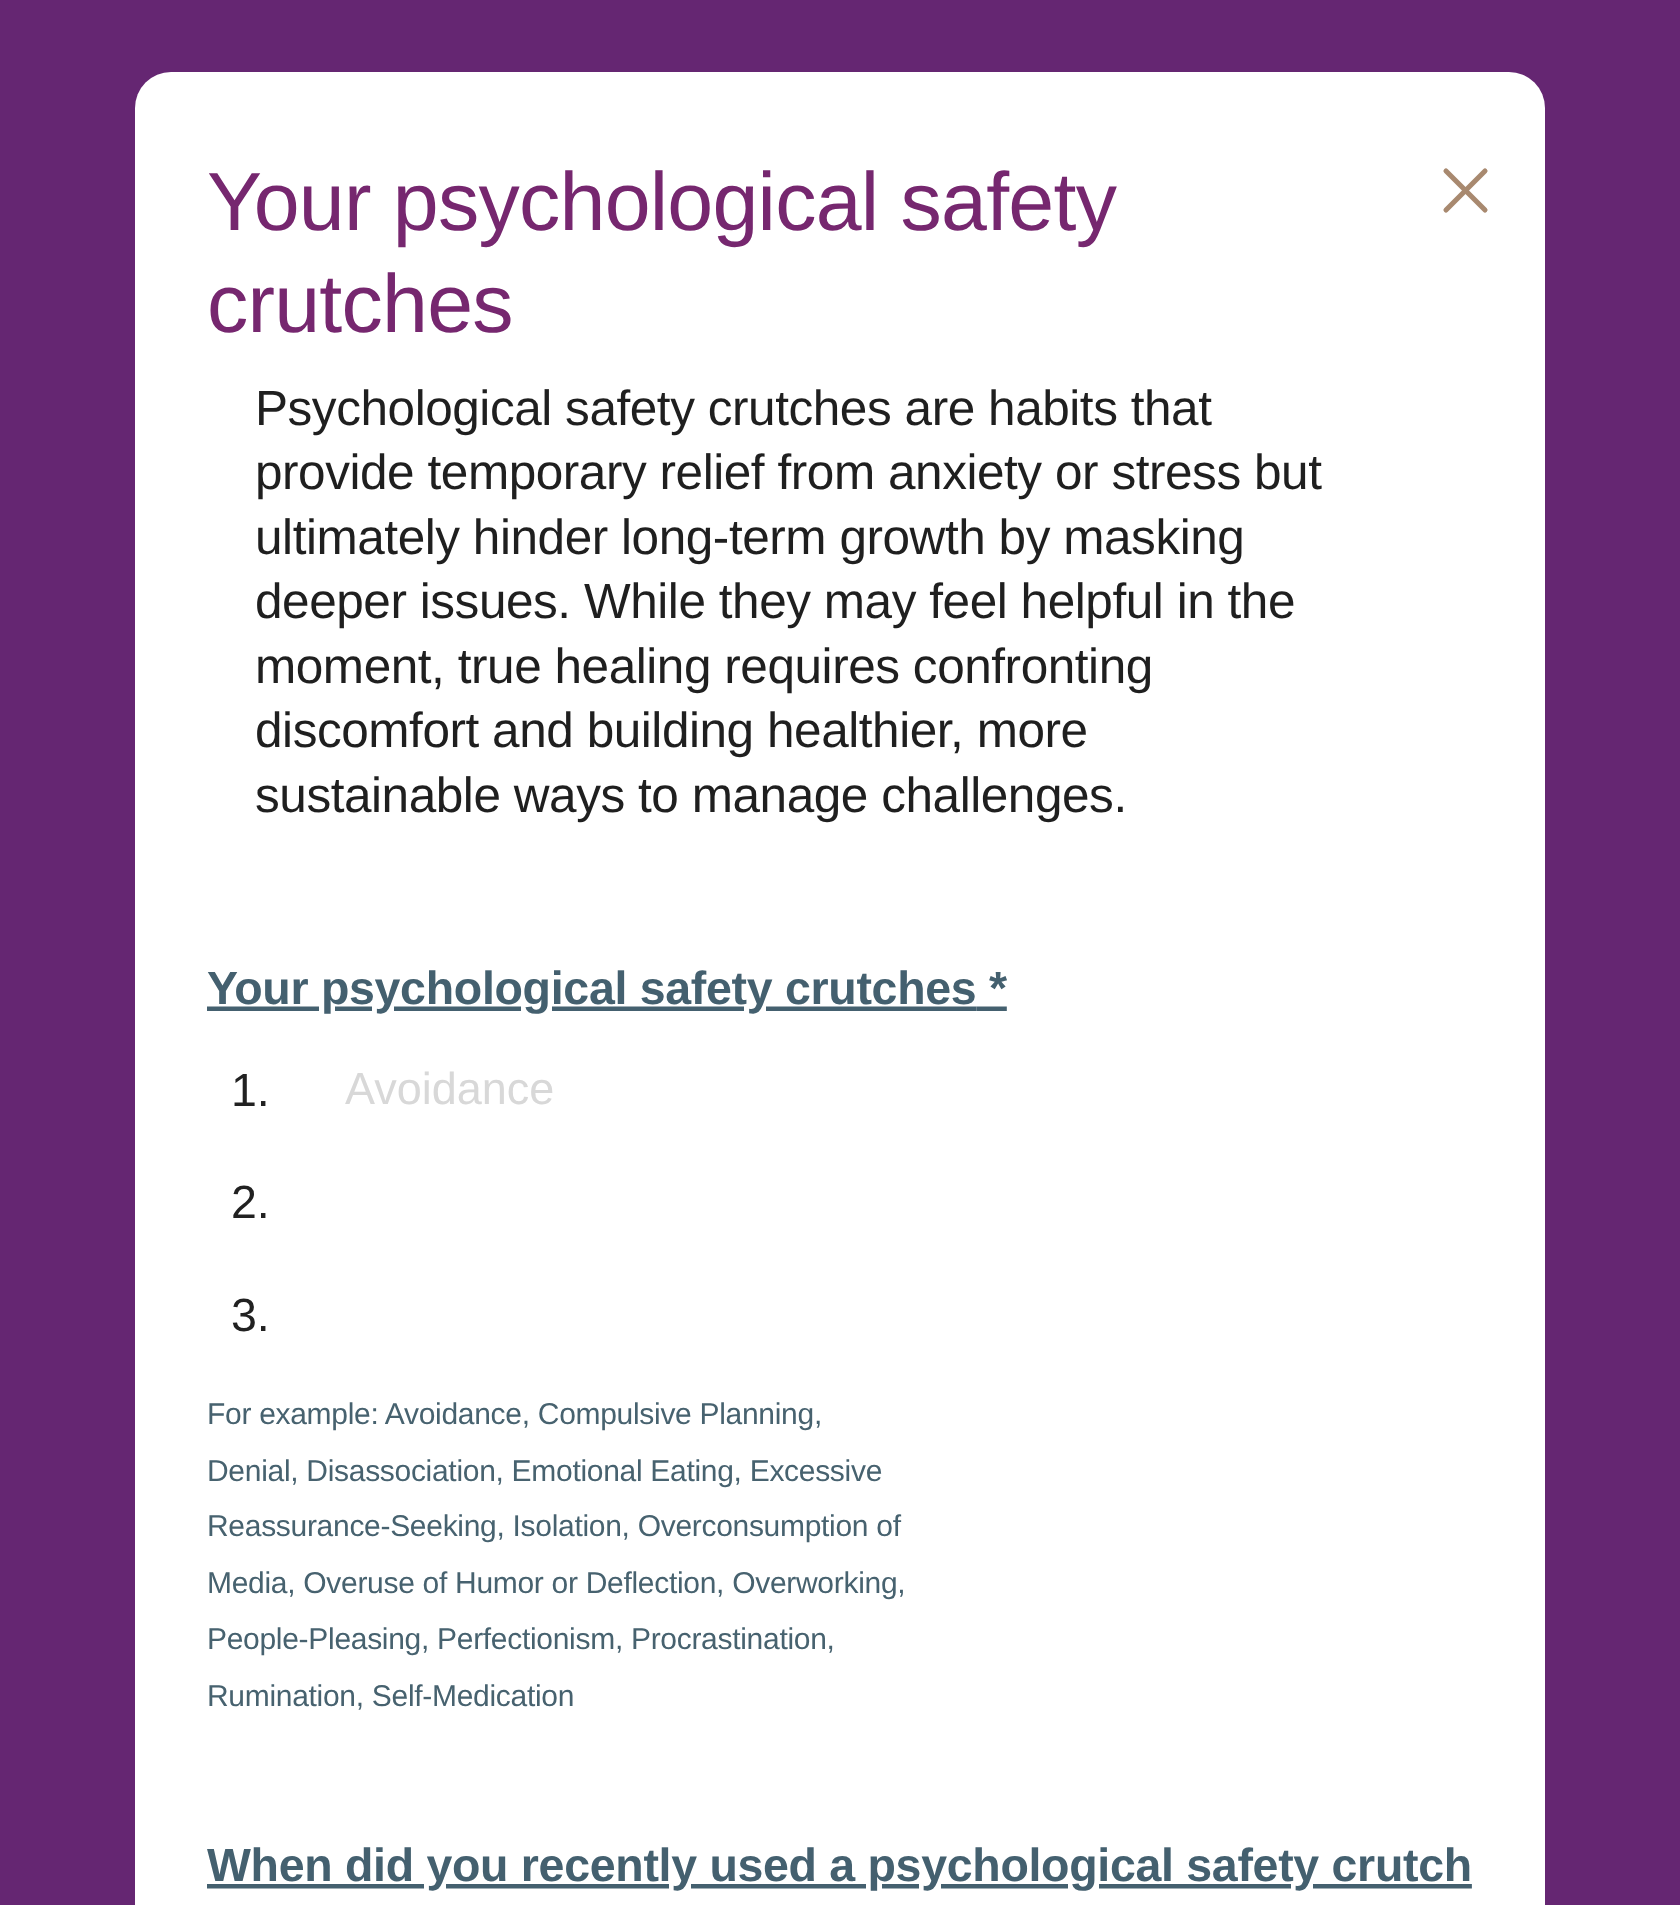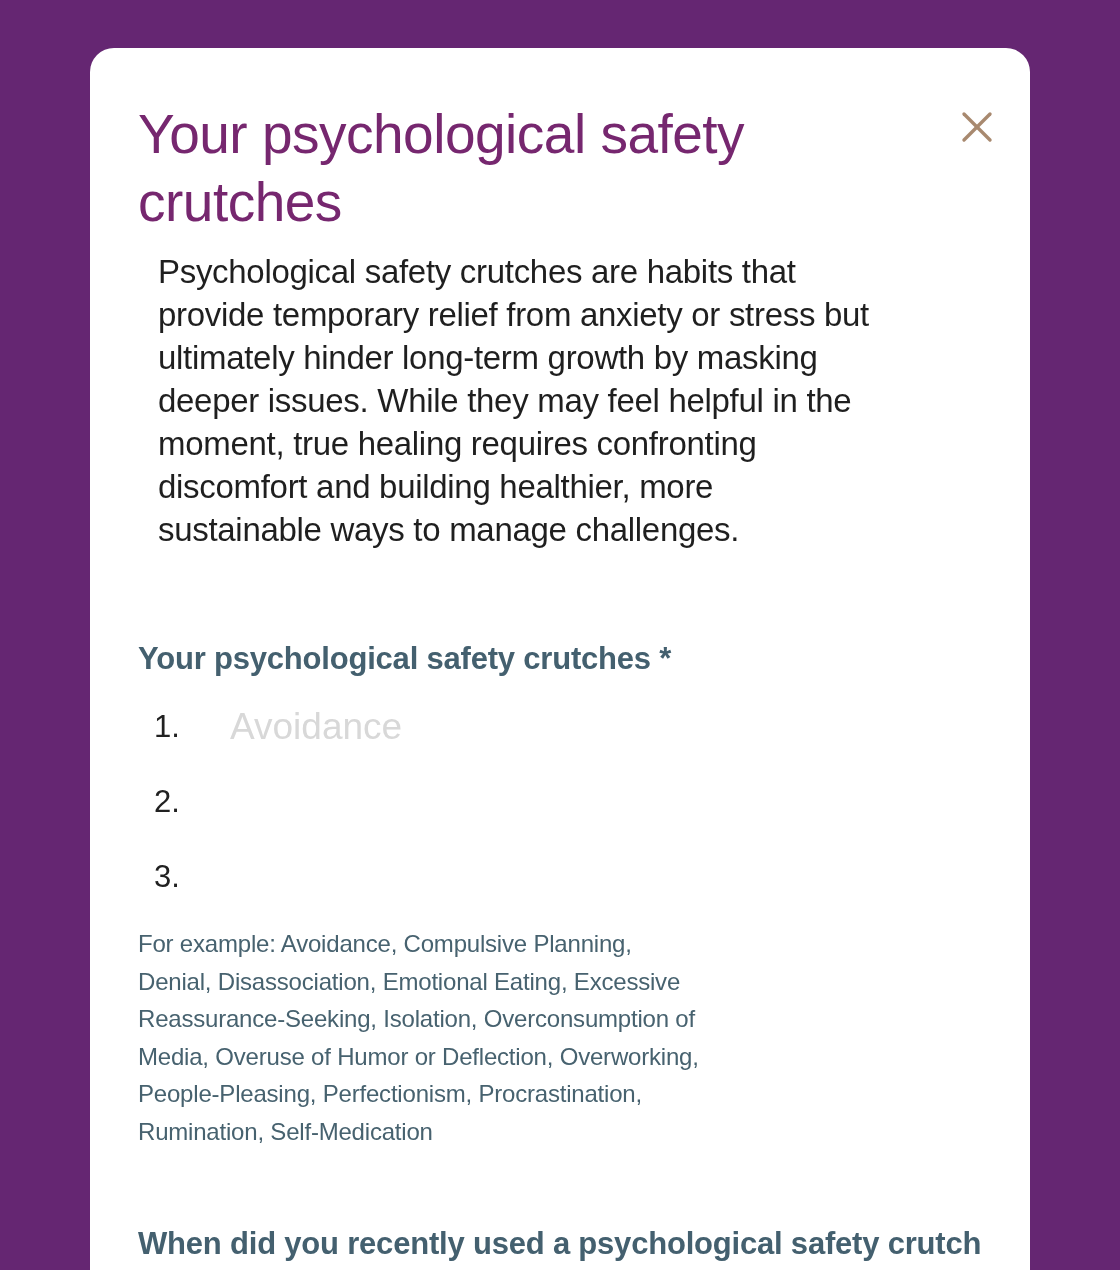--- a/index.html
+++ b/index.html
@@ -40,35 +40,36 @@
     margin: 0;
     padding-right: 100px;
     color: #76276F;
     font-size: 55px;
     line-height: 68px;
     font-weight: 400;
     letter-spacing: -0.5px;
   }
 
   .dialog-desc {
-    margin: 14px 0 0 20px;
+    margin: 14px 0 0 32px;
     color: #1f1f1f;
     font-size: 33px;
     line-height: 43px;
     letter-spacing: -0.3px;
     white-space: pre-line;
   }
 
   .q-label {
     margin: 88px 0 0 0;
     color: #44606F;
     font-size: 31px;
     line-height: 40px;
     font-weight: 700;
     letter-spacing: -0.2px;
+    text-decoration: underline;
   }
 
   .crutch-list {
     list-style: none;
     margin: 28px 0 0 0;
     padding: 0;
   }
 
   .crutch-row {
     display: flex;
@@ -85,32 +86,32 @@
     font-size: 31px;
   }
 
   .crutch-input {
     flex: 1;
     border: none;
     outline: none;
     background: transparent;
     padding: 0;
     font-family: "Liberation Sans", sans-serif;
-    font-size: 37px;
+    font-size: 30px;
     color: #0f172a;
   }
   .crutch-input::placeholder {
     color: #d8d8d8;
     opacity: 1;
   }
 
   .helper-text {
     margin: 28px 0 0 0;
     color: #47626F;
-    font-size: 24px;
+    font-size: 20px;
     line-height: 37.5px;
     letter-spacing: -0.2px;
     white-space: pre-line;
   }
 
   .q2 {
     margin-top: 74px;
   }
 </style>
 </head>

